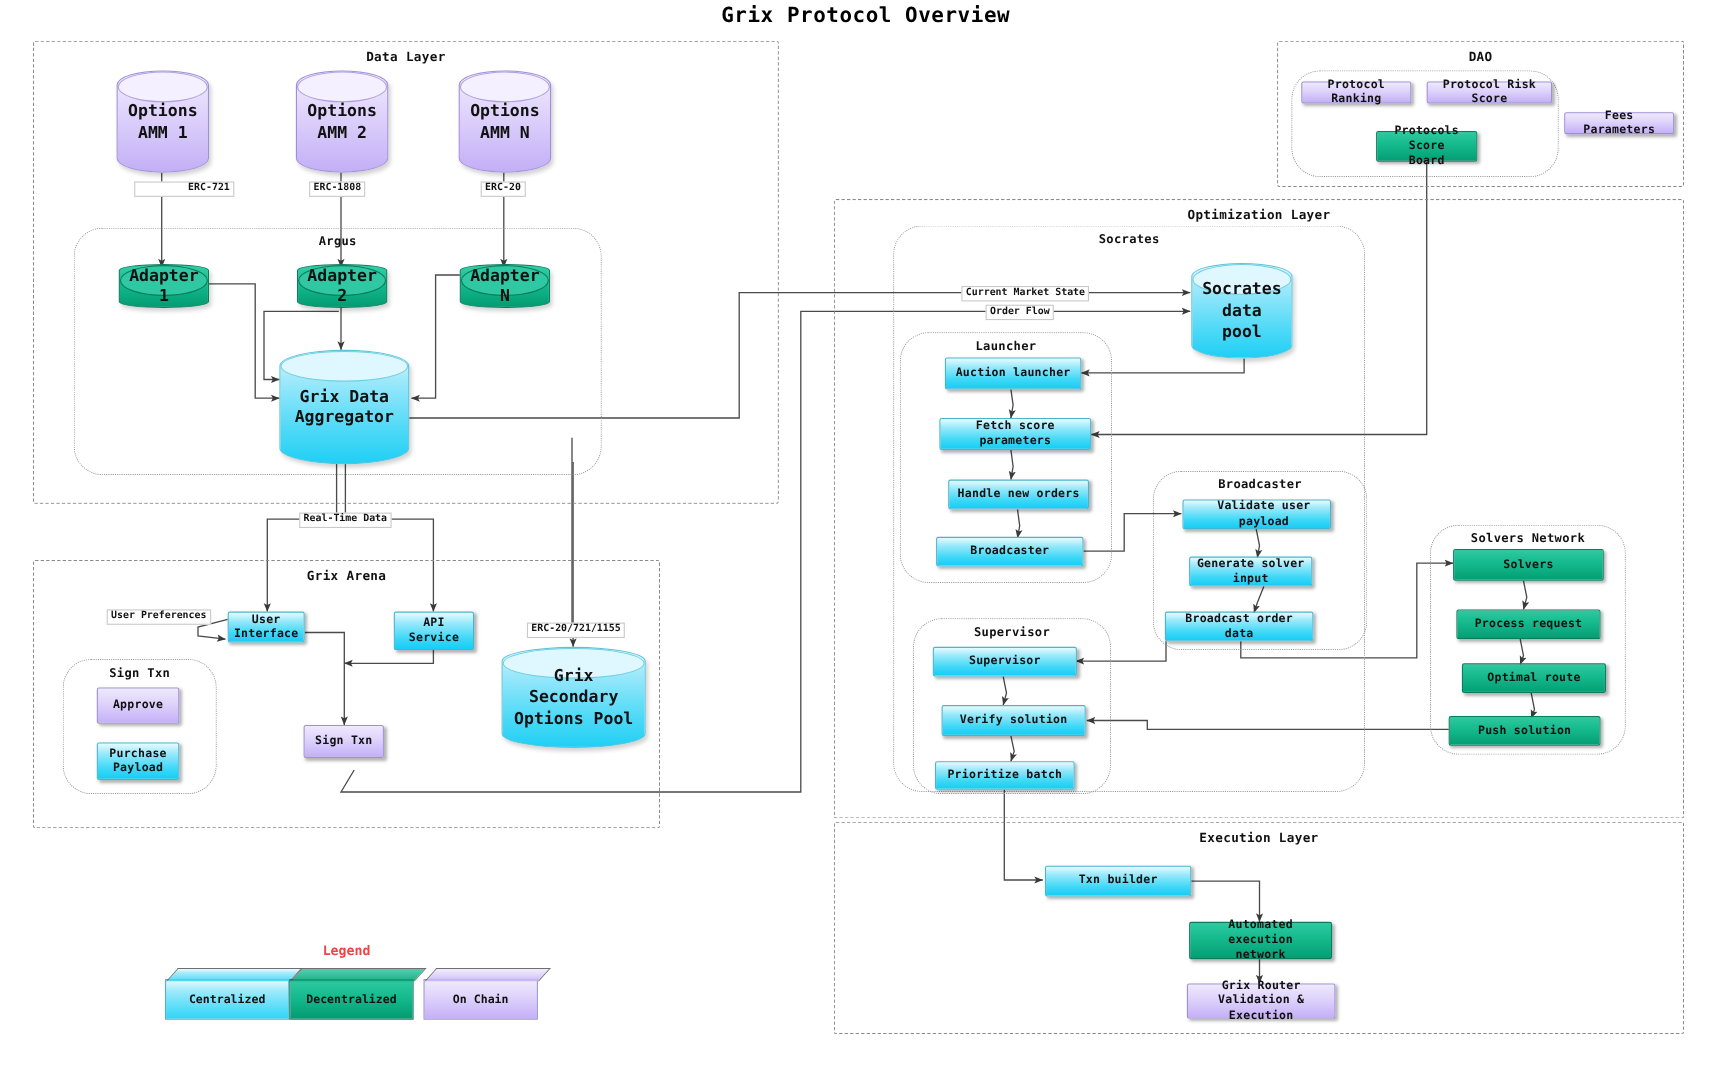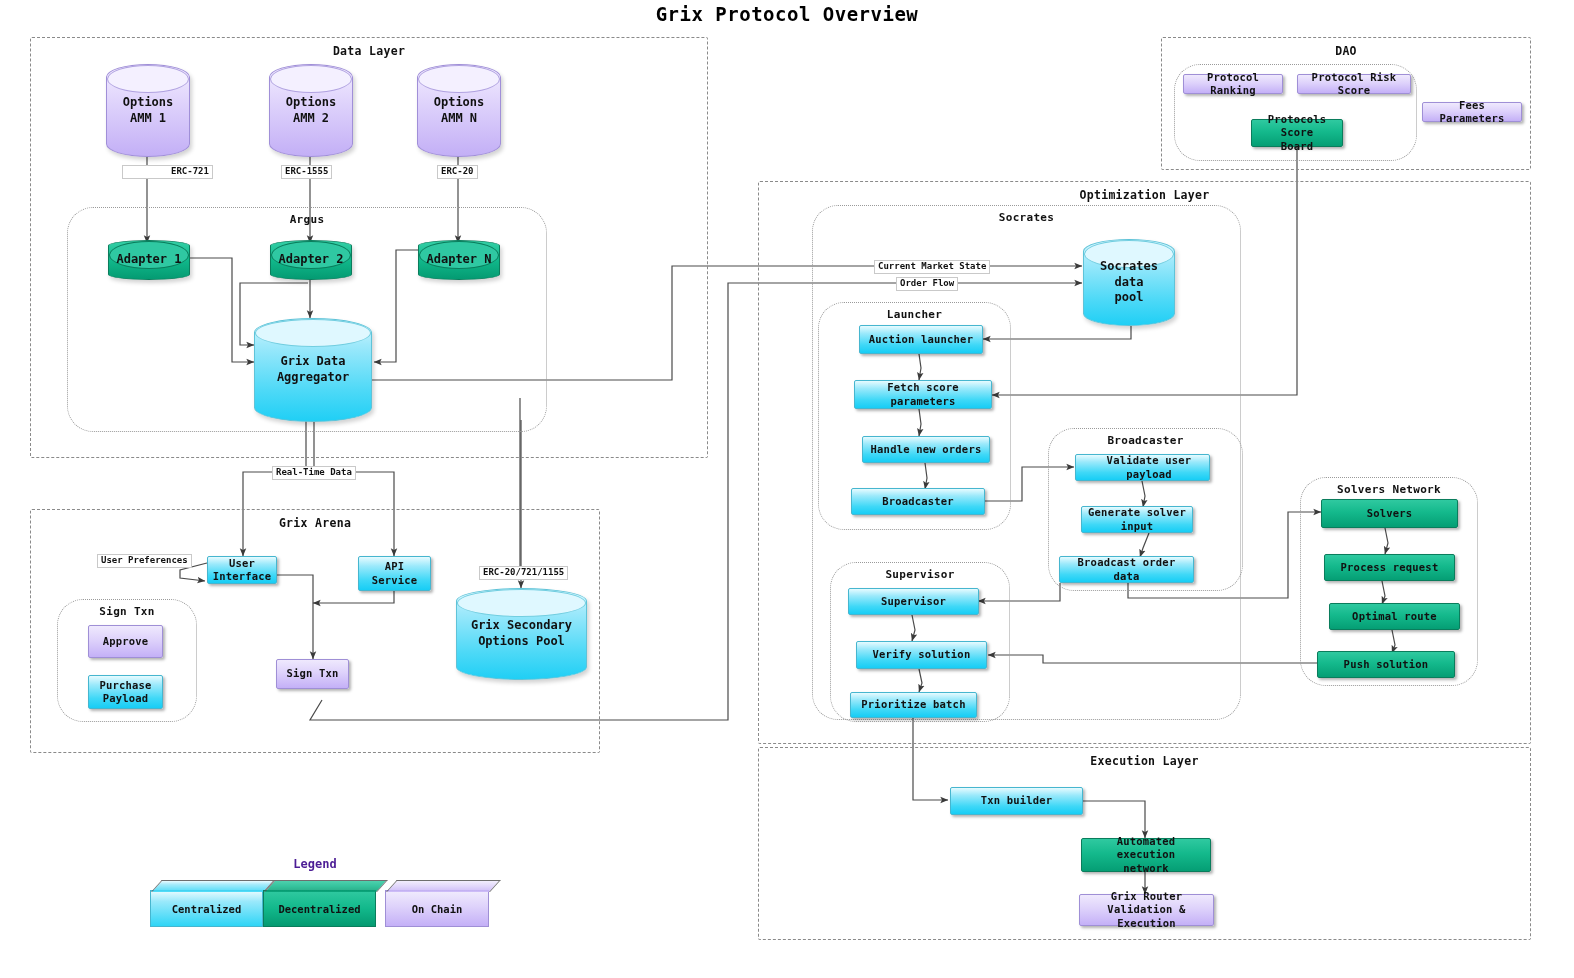--- a/index.html
+++ b/index.html
@@ -50,21 +50,21 @@
   }
   .rect.purple{
     background:linear-gradient(180deg,#efe9fd 0%,#ded2fb 45%,#c4b0f7 100%);
     border-color:#9f8fd6;
   }
 
   
   .cyl{
     position:absolute;box-sizing:border-box;
     display:flex;align-items:center;justify-content:center;text-align:center;
-    font-size:12px;font-weight:bold;color:#111;line-height:1.3;
+    font-size:15px;font-weight:bold;color:#111;line-height:1.3;
     border-radius:50% / 14%;
     box-shadow:2px 3px 4px rgba(0,0,0,.18);
   }
   .cyl::before{
     content:"";position:absolute;left:0;right:0;top:0;height:26px;
     border-radius:50%;pointer-events:none;
   }
   .cyl.cyan{
     background:linear-gradient(180deg,#ddf8ff 0%,#9fe9fb 25%,#4ed9f7 70%,#20cff5 100%);
     border:1px solid #5fc3d8;
@@ -92,21 +92,21 @@
   .legend-box::after{
     content:"";position:absolute;top:-11px;left:0;width:100%;height:11px;
     border:1px solid #555;border-bottom:none;
     transform:skewX(-42deg);transform-origin:bottom left;
     background:inherit;opacity:.85;
   }
   .legend-box.cyan{background:linear-gradient(180deg,#e6fbff 0%,#9ae9fb 30%,#2fd5f6 100%);border-color:#46b6cf;}
   .legend-box.green{background:linear-gradient(180deg,#2fc9a0 0%,#12b88b 50%,#059a71 100%);border-color:#0a7d5c;}
   .legend-box.purple{background:linear-gradient(180deg,#f0ebfd 0%,#ded2fb 45%,#c4b0f7 100%);border-color:#9f8fd6;}
   .legend-title{
-    position:absolute;font-size:12px;font-weight:bold;color:#4c1d95;
+    position:absolute;font-size:12px;font-weight:bold;color:#ef4444;
     text-align:center;
   }
 
   
   .edge-label{
     position:absolute;box-sizing:border-box;
     background:#ffffff;border:1px solid #c9c9c9;
     font-size:9px;font-weight:bold;color:#111;
     padding:1px 3px;white-space:nowrap;line-height:1.1;
   }
@@ -205,21 +205,21 @@
     <span class="cyl-label">Options AMM 1</span>
   </div>
   <div class="cyl purple" style="left:269px;top:64px;width:84px;height:93px;">
     <span class="cyl-label">Options AMM 2</span>
   </div>
   <div class="cyl purple" style="left:417px;top:64px;width:84px;height:93px;">
     <span class="cyl-label">Options AMM N</span>
   </div>
 
   <div class="edge-label" style="left:122px;top:165px;padding-left:48px;">ERC-721</div>
-  <div class="edge-label" style="left:281px;top:165px;">ERC-1555</div>
+  <div class="edge-label" style="left:281px;top:165px;">ERC-1808</div>
   <div class="edge-label" style="left:437px;top:165px;">ERC-20</div>
 
   <div class="cyl green" style="left:108px;top:240px;width:82px;height:40px;">
     <span class="cyl-label">Adapter 1</span>
   </div>
   <div class="cyl green" style="left:270px;top:240px;width:82px;height:40px;">
     <span class="cyl-label">Adapter 2</span>
   </div>
   <div class="cyl green" style="left:418px;top:240px;width:82px;height:40px;">
     <span class="cyl-label">Adapter N</span>

